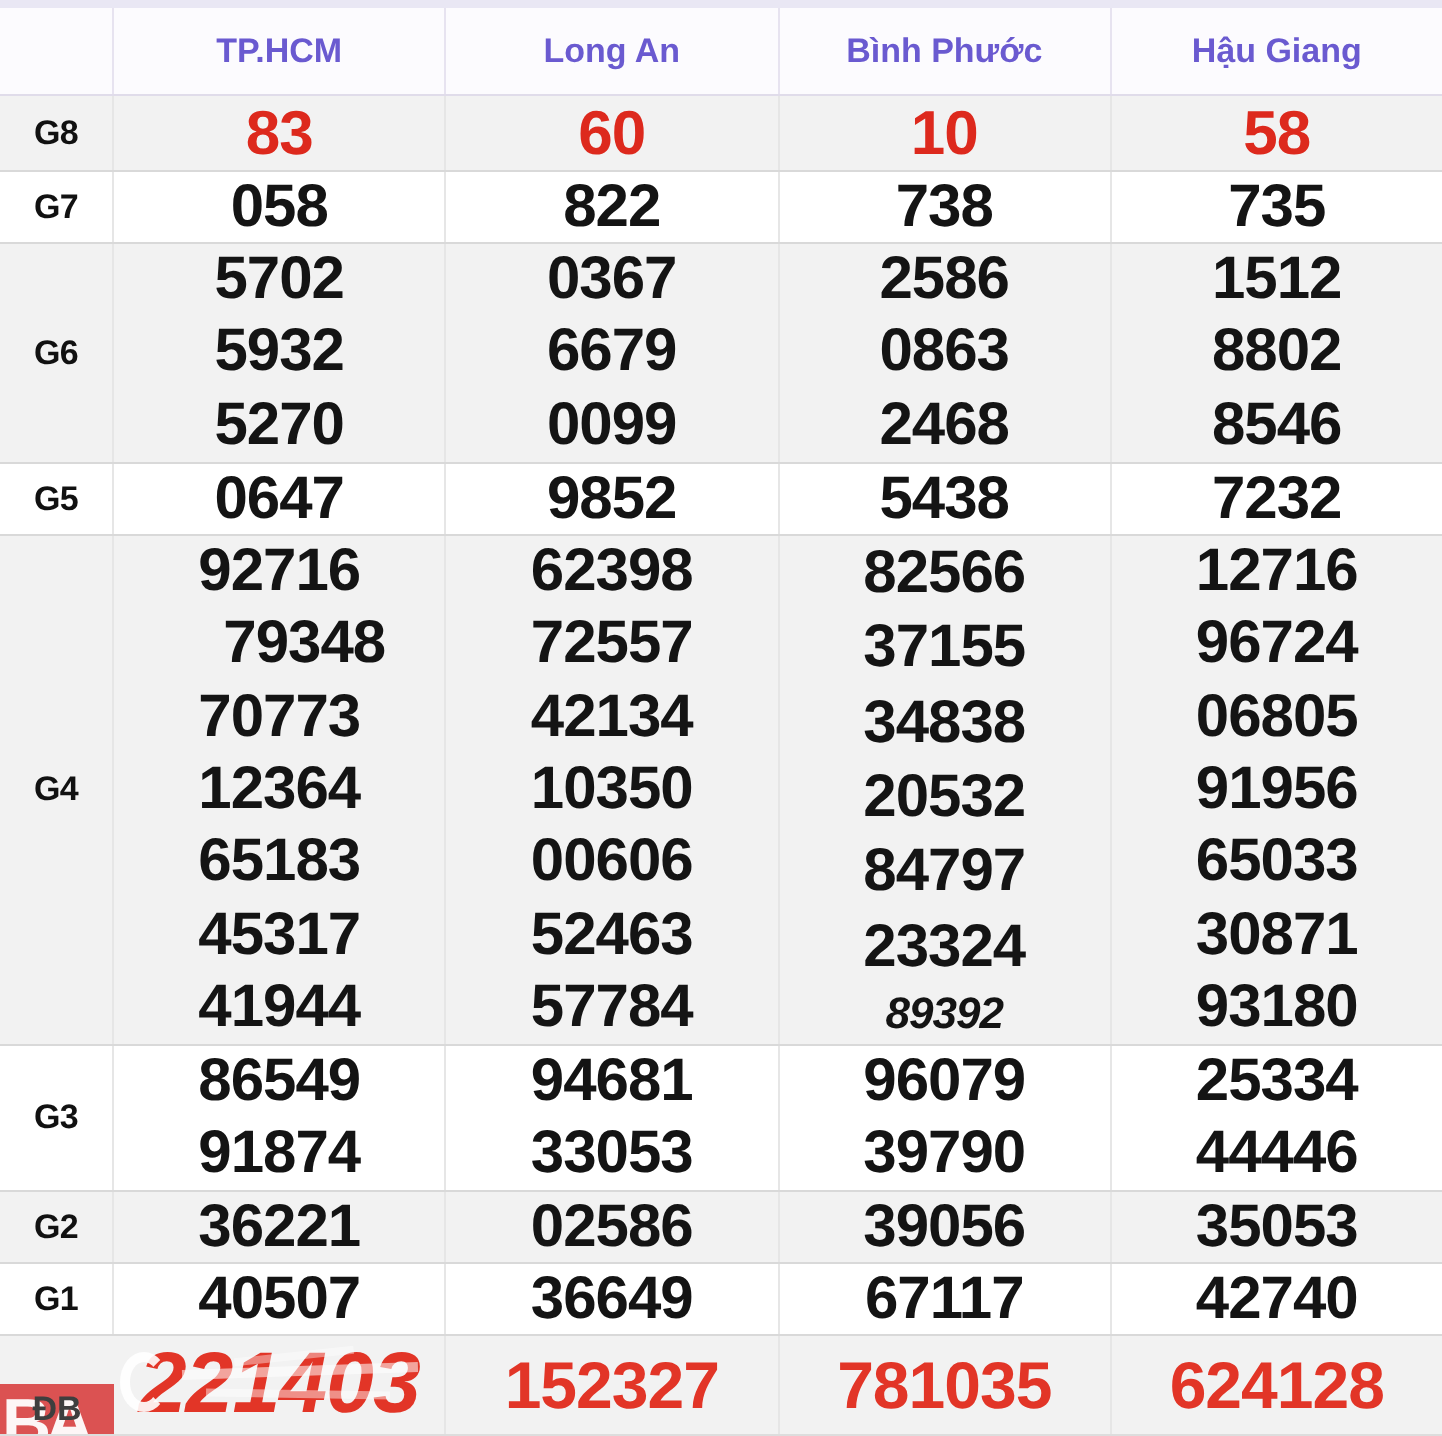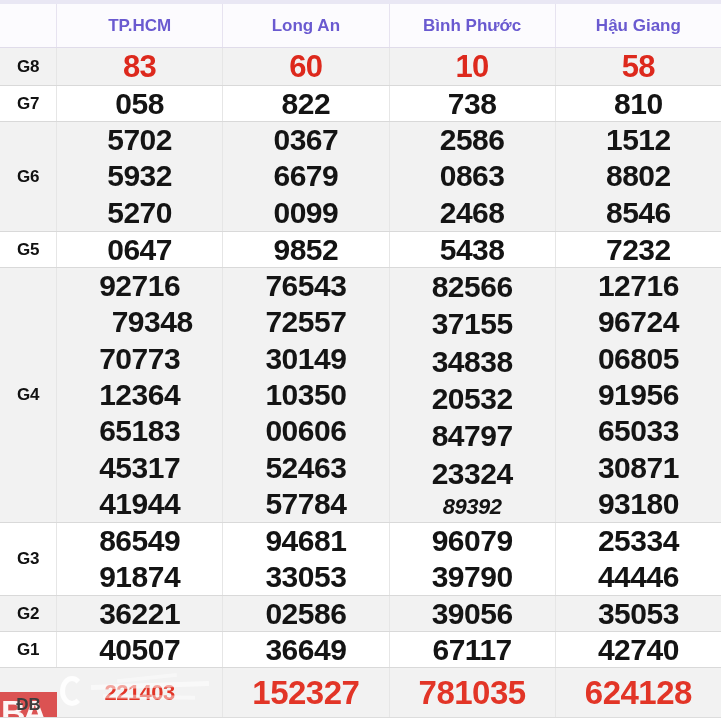--- a/index.html
+++ b/index.html
@@ -151,21 +151,21 @@
         <div class="col-cell num-col">
           <div class="num g7" style="font-size: 30px;">058</div>
         </div>
         <div class="col-cell num-col">
           <div class="num g7" style="font-size: 30px;">822</div>
         </div>
         <div class="col-cell num-col">
           <div class="num g7" style="font-size: 30px;">738</div>
         </div>
         <div class="col-cell num-col">
-          <div class="num g7" style="font-size: 30px;">810</div>
+          <div class="num g7" style="font-size: 30px;">735</div>
         </div>
       </div>
       <div class="group-row bg-gray" style="height: 110px;">
         <div class="label-col">
           <span class="group-label">G6</span>
         </div>
         <div class="col-cell num-col">
           <div class="num g6" style="font-size: 30px;">5702</div>
           <div class="num g6" style="font-size: 30px;">5932</div>
           <div class="num g6" style="font-size: 30px;">5270</div>
@@ -210,23 +210,23 @@
         <div class="col-cell num-col">
           <div class="num g4" style="font-size: 30px;">92716</div>
           <div class="num g4" style="font-size: 30px; margin-left: 25px;">79348</div>
           <div class="num g4" style="font-size: 30px;">70773</div>
           <div class="num g4" style="font-size: 30px;">12364</div>
           <div class="num g4" style="font-size: 30px;">65183</div>
           <div class="num g4" style="font-size: 30px;">45317</div>
           <div class="num g4" style="font-size: 30px;">41944</div>
         </div>
         <div class="col-cell num-col">
-          <div class="num g4" style="font-size: 30px;">76543</div>
+          <div class="num g4" style="font-size: 30px;">62398</div>
           <div class="num g4" style="font-size: 30px;">72557</div>
-          <div class="num g4" style="font-size: 30px;">30149</div>
+          <div class="num g4" style="font-size: 30px;">42134</div>
           <div class="num g4" style="font-size: 30px;">10350</div>
           <div class="num g4" style="font-size: 30px;">00606</div>
           <div class="num g4" style="font-size: 30px;">52463</div>
           <div class="num g4" style="font-size: 30px;">57784</div>
         </div>
         <div class="col-cell num-col">
           <div class="num g4" style="font-size: 30px;">82566</div>
           <div class="num g4" style="font-size: 30px;">37155</div>
           <div class="num g4" style="font-size: 30px;">34838</div>
           <div class="num g4" style="font-size: 30px;">20532</div>
@@ -298,21 +298,21 @@
         <div class="col-cell num-col">
           <div class="num g1" style="font-size: 30px;">42740</div>
         </div>
       </div>
       <div class="group-row bg-gray red-vals" style="height: 50px;">
         <div class="label-col db-label-cell">
           <span class="wm-badge">BA</span>
           <span class="db-label-text">ĐB</span>
         </div>
         <div class="col-cell num-col">
-          <div class="num db" style="font-size: 22px;">221403</div>
+          <div class="num db" style="font-size: 43px; font-style: italic;">221403</div>
           <div class="wm-ring"></div>
           <div class="wm-streak s1"></div>
           <div class="wm-streak s2"></div>
           <div class="wm-streak s3"></div>
         </div>
         <div class="col-cell num-col">
           <div class="num db" style="font-size: 33px;">152327</div>
         </div>
         <div class="col-cell num-col">
           <div class="num db" style="font-size: 33px;">781035</div>

